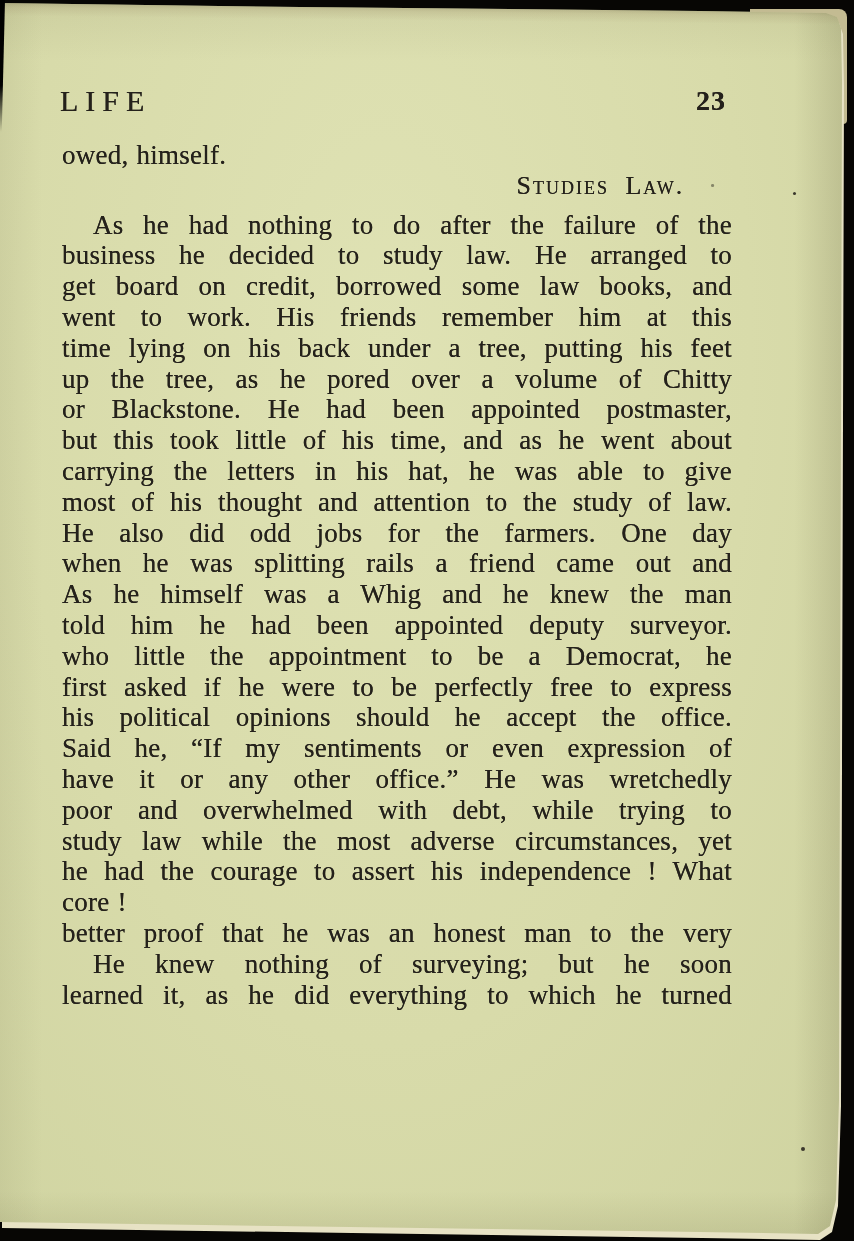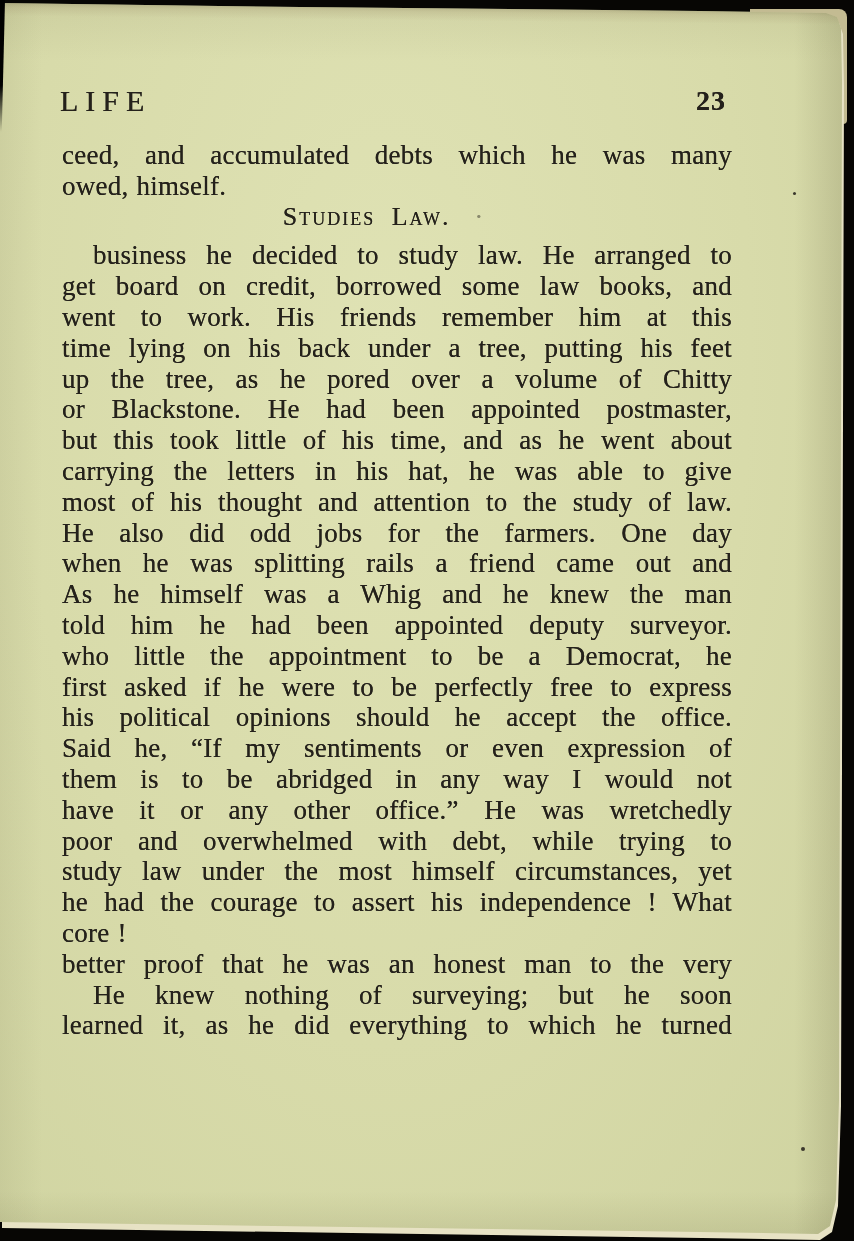--- a/index.html
+++ b/index.html
@@ -47,21 +47,21 @@
   .running-title{position:absolute;left:0;right:0;text-align:left;font-size:30px;line-height:30px;
     letter-spacing:7px;transform:translateX(-2px);}
   .page-number{position:absolute;right:6px;top:0;font-size:28px;line-height:30px;font-weight:700;letter-spacing:1px;}
 
   .para{font-size:27px;line-height:30.8px;word-spacing:1px;}
   .para:first-of-type{margin-top:24px;}
   .line{text-align:justify;text-align-last:justify;white-space:nowrap;}
   .line.line-last{text-align-last:left;}
   .para.indent .line:first-child{text-indent:31px;}
 
-  .section-heading{font-size:26px;line-height:30.8px;margin-top:0;margin-bottom:8px;text-align:center;
+  .section-heading{font-size:26px;line-height:30.8px;margin-top:0;margin-bottom:8px;text-align:right;
     font-variant:small-caps;letter-spacing:2px;word-spacing:8px;transform:translateX(-13px);}
   .heading-mark{opacity:.45;margin-left:24px;font-variant:normal;}
 </style>
 </head>
 <body>
 
 <div class="scene">
   <div class="under-sheet"></div>
   <div class="paper-under-edge"></div>
 
@@ -69,46 +69,45 @@
     <div class="top-edge"></div>
     <div class="vignette"></div>
 
     <div class="content">
       <div class="page-header">
         <div class="running-title">LIFE</div>
         <div class="page-number">23</div>
       </div>
       <div>
           <div class="para">
-            <div class="line">ceed, and accumulated debts which he was many</div>
             <div class="line line-last">owed, himself.</div>
           </div>
           <div class="section-heading"><span>Studies Law.</span><span class="heading-mark">·</span></div>
           <div class="para indent">
+            <div class="line">As he had nothing to do after the failure of the</div>
             <div class="line">business he decided to study law. He arranged to</div>
             <div class="line">get board on credit, borrowed some law books, and</div>
             <div class="line">went to work. His friends remember him at this</div>
             <div class="line">time lying on his back under a tree, putting his feet</div>
             <div class="line">up the tree, as he pored over a volume of Chitty</div>
             <div class="line">or Blackstone. He had been appointed postmaster,</div>
             <div class="line">but this took little of his time, and as he went about</div>
             <div class="line">carrying the letters in his hat, he was able to give</div>
             <div class="line">most of his thought and attention to the study of law.</div>
             <div class="line">He also did odd jobs for the farmers. One day</div>
             <div class="line">when he was splitting rails a friend came out and</div>
             <div class="line">As he himself was a Whig and he knew the man</div>
             <div class="line">told him he had been appointed deputy surveyor.</div>
             <div class="line">who little the appointment to be a Democrat, he</div>
             <div class="line">first asked if he were to be perfectly free to express</div>
             <div class="line">his political opinions should he accept the office.</div>
             <div class="line">Said he, “If my sentiments or even expression of</div>
-            <div class="line">them is to be abridged in any way I would not</div>
             <div class="line">have it or any other office.” He was wretchedly</div>
             <div class="line">poor and overwhelmed with debt, while trying to</div>
-            <div class="line">study law under the most himself circumstances, yet</div>
+            <div class="line">study law while the most adverse circumstances, yet</div>
             <div class="line">he had the courage to assert his independence ! What</div>
             <div class="line line-last">core !</div>
             <div class="line">better proof that he was an honest man to the very</div>
           </div>
           <div class="para indent">
             <div class="line">He knew nothing of surveying; but he soon</div>
             <div class="line">learned it, as he did everything to which he turned</div>
           </div>
         </div>
     </div>

